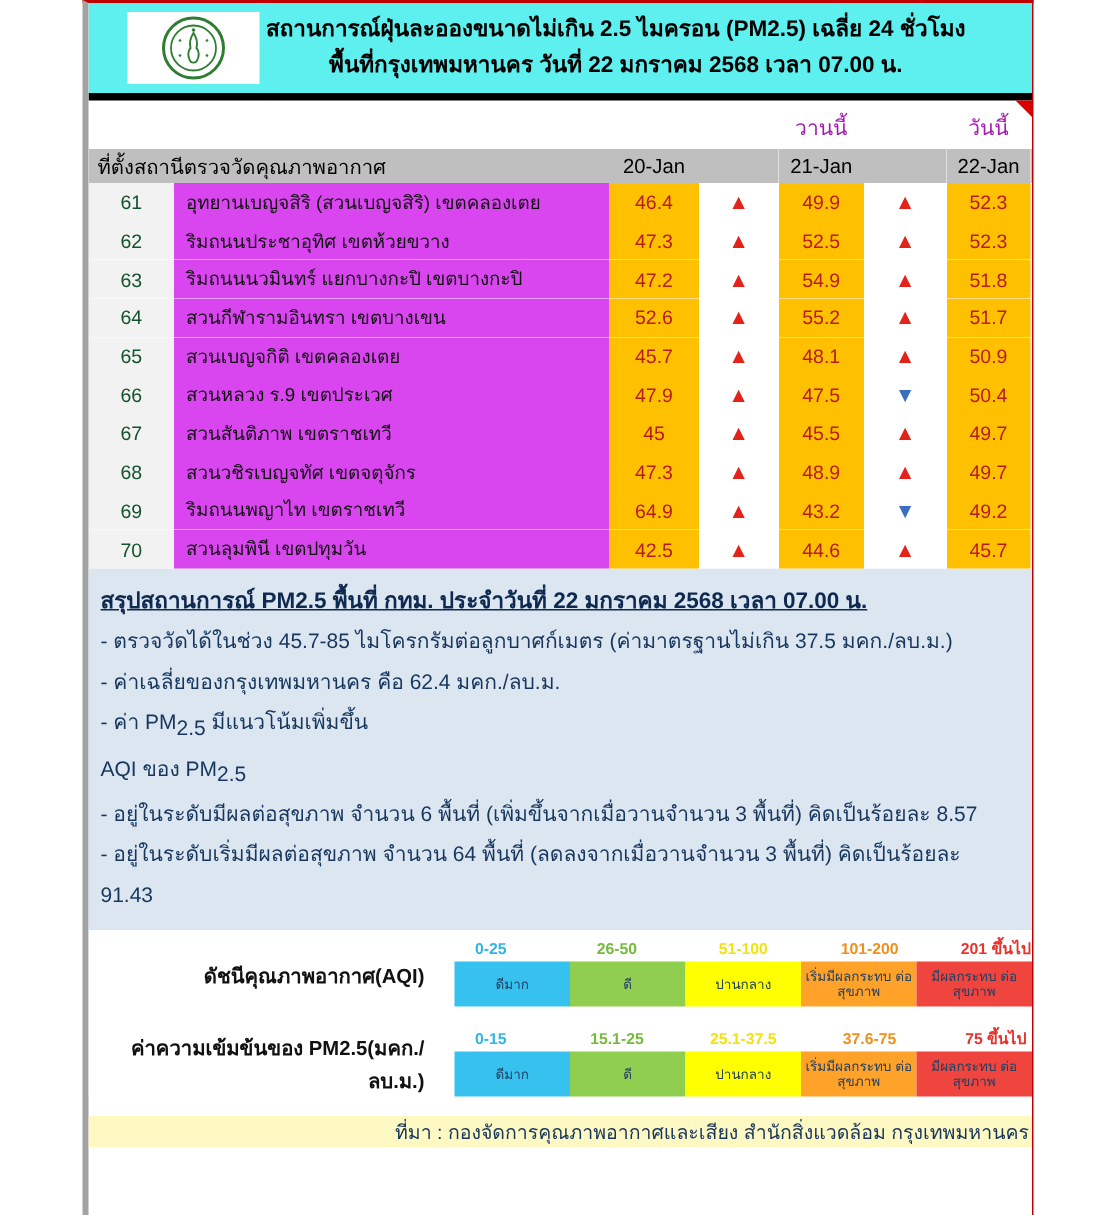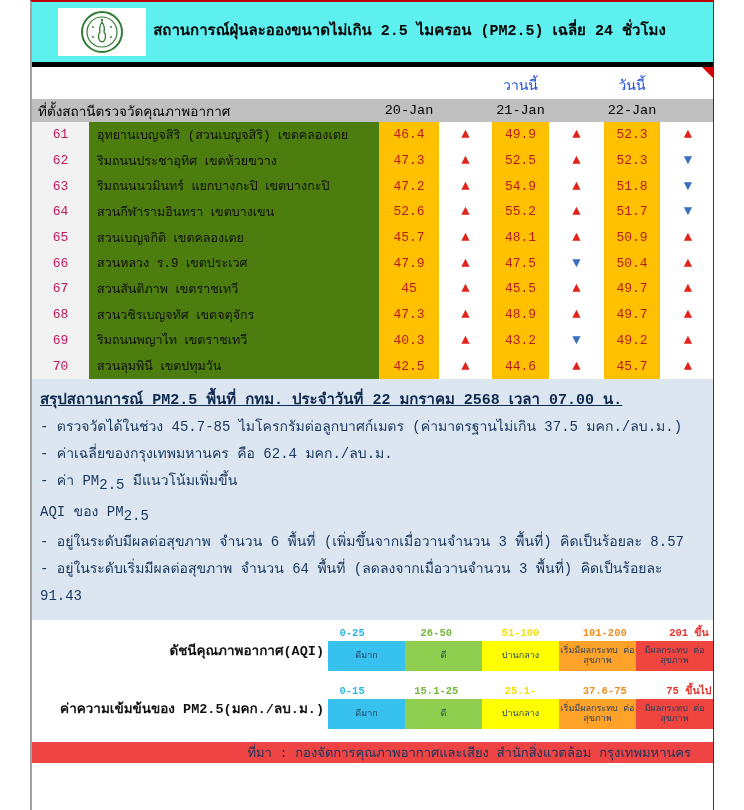--- a/index.html
+++ b/index.html
@@ -1,73 +1,73 @@
 <!DOCTYPE html>
 <html><head>
 <meta charset="utf-8">
 <style>
   html,body{margin:0;padding:0;background:#fff;}
   .page{
     position:relative;
-    width:684px;height:810px;
+    width:634px;height:810px;
     margin:0 auto;
     box-sizing:border-box;
     border-top:2px solid #C00000;
-    border-left:2px solid #a3a3a3;
+    border-left:4px solid #a3a3a3;
     border-right:1px solid #C00000;
     overflow:hidden;
-    font-family:Liberation Mono, monospace;
+    font-family:Liberation Sans, sans-serif;
     background:#fff;
   }
   
   .top-header{height:60px;background:#5EEFEF;display:flex;align-items:center;}
   .logo-box{width:88px;height:48px;background:#fff;margin-left:26px;flex:0 0 auto;
             display:flex;align-items:center;justify-content:center;}
   .titles{flex:1;text-align:center;color:#000;font-weight:bold;font-size:15px;line-height:24px;padding-right:40px;}
   .black-divider{height:5px;background:#000;}
   
   .table-wrap{position:relative;}
   .corner-flag{position:absolute;top:0;right:0;width:0;height:0;
                border-top:11px solid #D90000;border-left:11px solid transparent;}
   table{border-collapse:collapse;table-layout:fixed;width:744px;}
   td{padding:0;overflow:hidden;white-space:nowrap;}
-  tr.super td{height:29px;background:#fff;font-size:14px;color:#1d4ed8;text-align:center;vertical-align:bottom;padding-bottom:3px;}
+  tr.super td{height:29px;background:#fff;font-size:14px;color:#a21caf;text-align:center;vertical-align:bottom;padding-bottom:3px;}
   tr.head td{height:23px;background:#BFBFBF;font-size:13.5px;color:#000;vertical-align:middle;}
   tr.head td.h-station{text-align:left;padding-left:6px;margin-top:34px;}
   tr.head td.h-date,tr.head td.h-aqi{text-align:center;}
   tbody td{height:25.7px;vertical-align:middle;font-size:13px;}
-  td.c-num{background:#F2F2F2;text-align:center;color:#be185d;}
-  td.c-name{background:#4d7c0f;text-align:left;padding-left:8px;color:#111;font-size:12.5px;}
+  td.c-num{background:#F2F2F2;text-align:center;color:#14532d;}
+  td.c-name{background:#d946ef;text-align:left;padding-left:8px;color:#111;font-size:12.5px;}
   td.c-val,td.c-aqi{background:#FFC000;text-align:center;color:#b91c1c;}
   td.c-arrow{background:#fff;text-align:center;}
   .arr{font-size:14px;line-height:1;}
   .arr-up{color:#E32219;}
   .arr-down{color:#3A6FBF;}
   
   .notes{padding:12px 0 0 8px;font-size:13px;color:#000;background:#fff;}
   .note-label{color:#B30000;text-decoration:underline;font-weight:bold;}
   .legend-line{margin:8px 0 10px 100px;}
   .legend-sep{display:inline-block;width:14px;}
   
   .summary{background:#DCE6F1;color:#17365D;padding:8px 24px 10px 8px;font-size:14px;line-height:27px;}
   .summary-title{font-weight:bold;font-size:15px;text-decoration:underline;color:#0F2A50;}
   sub.pm-sub{font-size:14px;}
   
   .scales{background:#fff;padding-top:6px;}
   .scale-row{display:flex;align-items:flex-end;margin-bottom:13px;}
-  .scale-label{width:344px;text-align:right;padding-right:4px;font-size:13.5px;font-weight:bold;color:#111;
+  .scale-label{width:344px;text-align:right;padding-right:20px;font-size:13.5px;font-weight:bold;color:#111;
                align-self:center;margin-top:3px;}
   .scale-bar{width:385px;}
   .range-strip{display:flex;gap:36px;}
   .range-cell{width:77px;text-align:center;font-size:10.5px;font-weight:bold;height:15px;line-height:15px;}
   .band-strip{display:flex;}
   .band-cell{width:77px;height:30px;display:flex;align-items:center;justify-content:center;
              text-align:center;font-size:9px;line-height:1.15;color:#244061;white-space:normal;}
   
-  .footer{text-align:right;padding-right:22px;background:#ef4444;}
+  .footer{text-align:right;padding-right:2px;background:#fef9c3;}
   .footer-source{font-size:13px;color:#17365D;margin-top:12px;}
 </style>
 </head>
 <body>
 
 <div class="page">
 
   <div class="top-header">
     <div class="logo-box">
       <svg width="44" height="44" viewBox="0 0 44 44">
@@ -76,20 +76,21 @@
         <path d="M22 12 C20 15 19 18 20 22 C18 24 18 28 20 31 C21 32 23 32 24 31 C26 28 26 24 24 22 C25 18 24 15 22 12 Z" fill="none" stroke="#2E7D32" stroke-width="1.3"></path>
         <circle cx="22" cy="10" r="1.2" fill="#2E7D32"></circle>
         <circle cx="13" cy="17" r="0.9" fill="#2E7D32"></circle>
         <circle cx="31" cy="17" r="0.9" fill="#2E7D32"></circle>
         <circle cx="13" cy="27" r="0.9" fill="#2E7D32"></circle>
         <circle cx="31" cy="27" r="0.9" fill="#2E7D32"></circle>
       </svg>
     </div>
     <div class="titles">
       <div>สถานการณ์ฝุ่นละอองขนาดไม่เกิน 2.5 ไมครอน (PM2.5) เฉลี่ย 24 ชั่วโมง</div>
+      <div>พื้นที่กรุงเทพมหานคร วันที่ 22 มกราคม 2568 เวลา 07.00 น.</div>
     </div>
   </div>
   <div class="black-divider"></div>
 
   <div class="table-wrap">
     <div class="corner-flag"></div>
     <table>
       <colgroup>
         <col style="width:57px">
           <col style="width:290px">
@@ -206,21 +207,21 @@
             <td class="c-arrow"><span class="arr arr-up">▲</span></td>
             <td class="c-val">48.9</td>
             <td class="c-arrow"><span class="arr arr-up">▲</span></td>
             <td class="c-val">49.7</td>
             <td class="c-arrow"><span class="arr arr-up">▲</span></td>
             <td class="c-aqi">133</td>
           </tr>
           <tr>
             <td class="c-num">69</td>
             <td class="c-name">ริมถนนพญาไท เขตราชเทวี</td>
-            <td class="c-val">40.3</td>
+            <td class="c-val">64.9</td>
             <td class="c-arrow"><span class="arr arr-up">▲</span></td>
             <td class="c-val">43.2</td>
             <td class="c-arrow"><span class="arr arr-down">▼</span></td>
             <td class="c-val">49.2</td>
             <td class="c-arrow"><span class="arr arr-up">▲</span></td>
             <td class="c-aqi">132</td>
           </tr>
           <tr>
             <td class="c-num">70</td>
             <td class="c-name">สวนลุมพินี เขตปทุมวัน</td>

